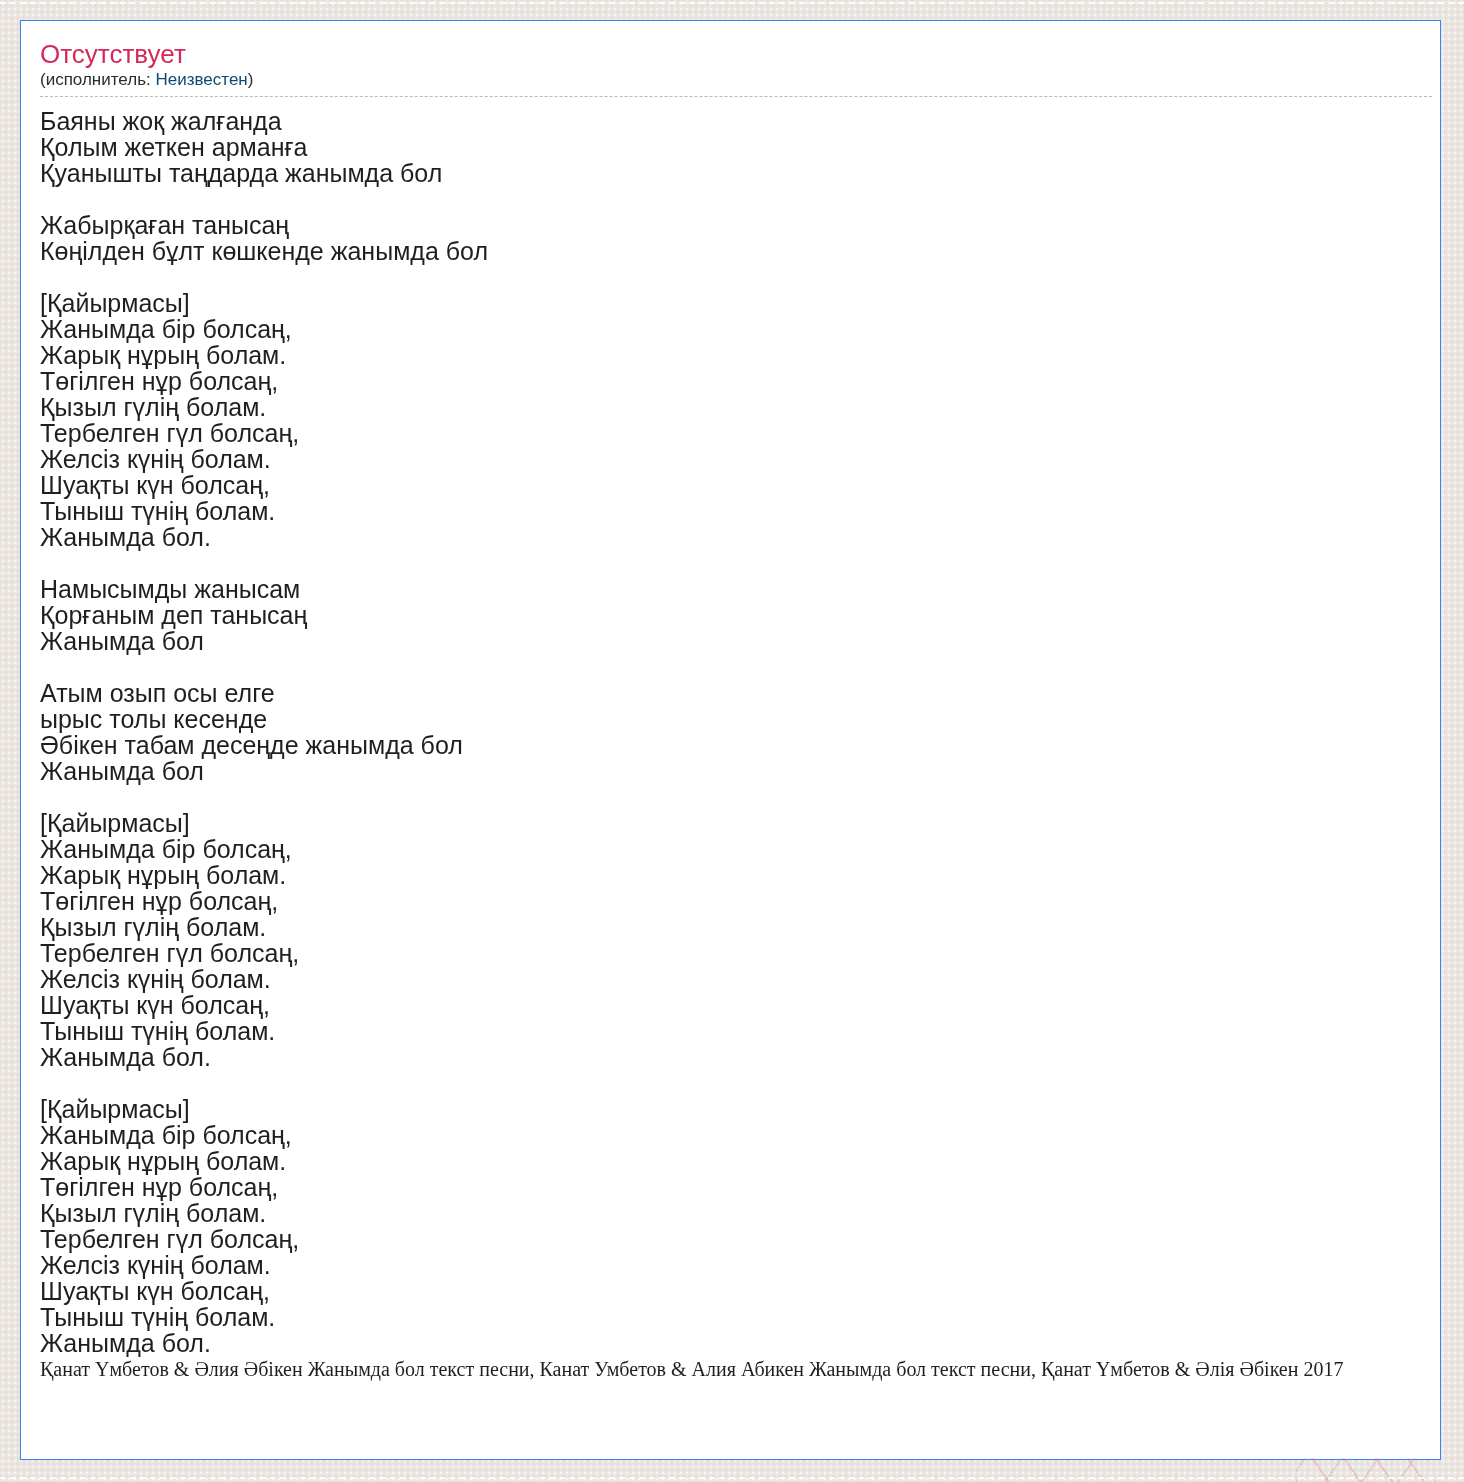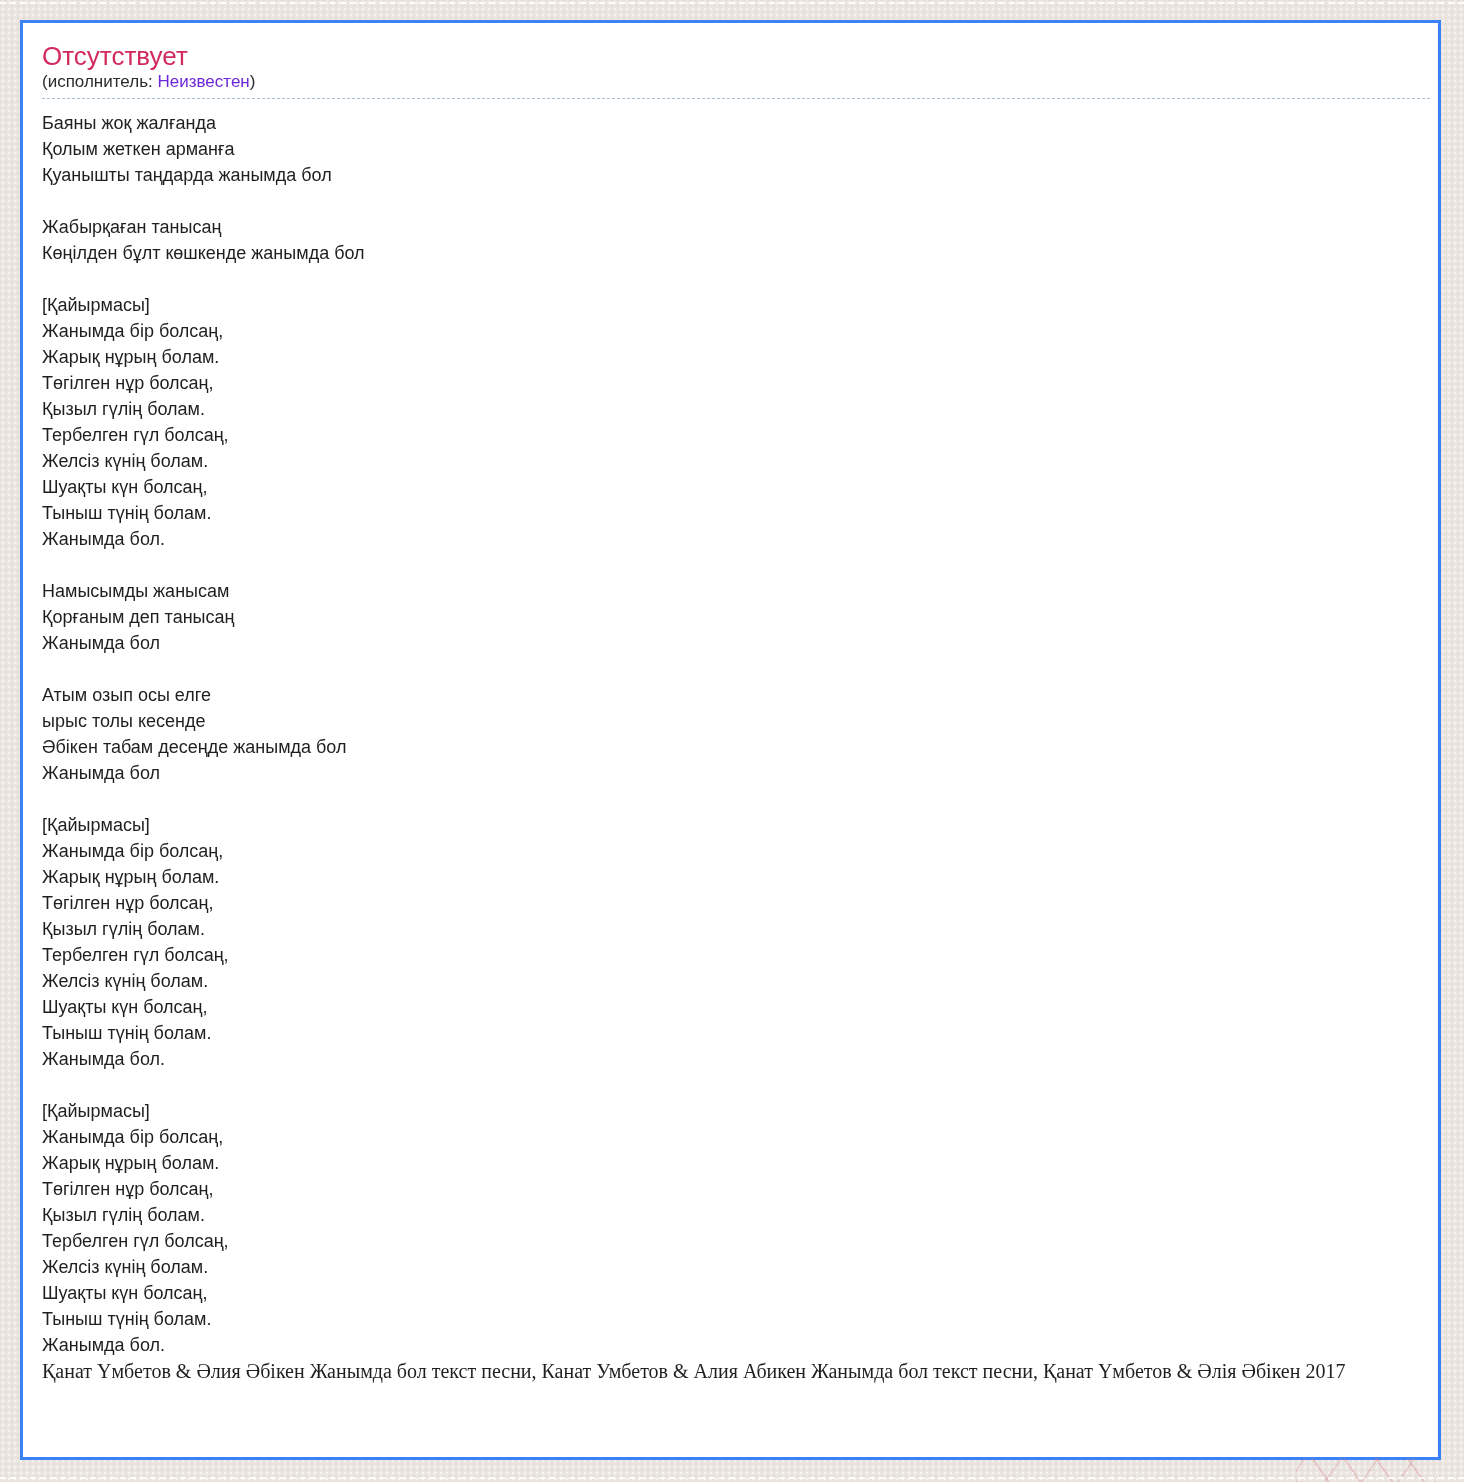--- a/index.html
+++ b/index.html
@@ -47,21 +47,21 @@
     pointer-events: none;
   }
 
   .card {
     position: absolute;
     left: 20px;
     top: 20px;
     width: 1421px;
     height: 1440px;
     background: #ffffff;
-    border: 3px solid #3b82f6;
+    border: 1px solid #3b82f6;
     box-shadow: 0 1px 2px rgba(0,0,0,0.04);
     padding: 18px 0 0 19px;
     overflow: hidden;
   }
 
   .header {
     border-bottom: 1px dashed #a7bfd0;
     padding-bottom: 5px;
     margin-right: 8px;
   }
@@ -71,28 +71,28 @@
     line-height: 30px;
     font-weight: normal;
     color: #d22a5c;
   }
   .artist-line {
     font-size: 17px;
     line-height: 22px;
     color: #2b2b2b;
   }
   .artist-line a {
-    color: #6d28d9;
+    color: #0c4a6e;
     text-decoration: none;
     cursor: pointer;
   }
 
   .lyrics {
     margin-top: 11px;
-    font-size: 18px;
+    font-size: 25px;
     line-height: 26px;
     color: #1f1f1f;
   }
   .stanza { margin: 0 0 26px 0; }
   .stanza:last-child { margin-bottom: 0; }
   .line { white-space: pre; }
 
   .footer-line {
     font-size: 20px;
     line-height: 26px;

